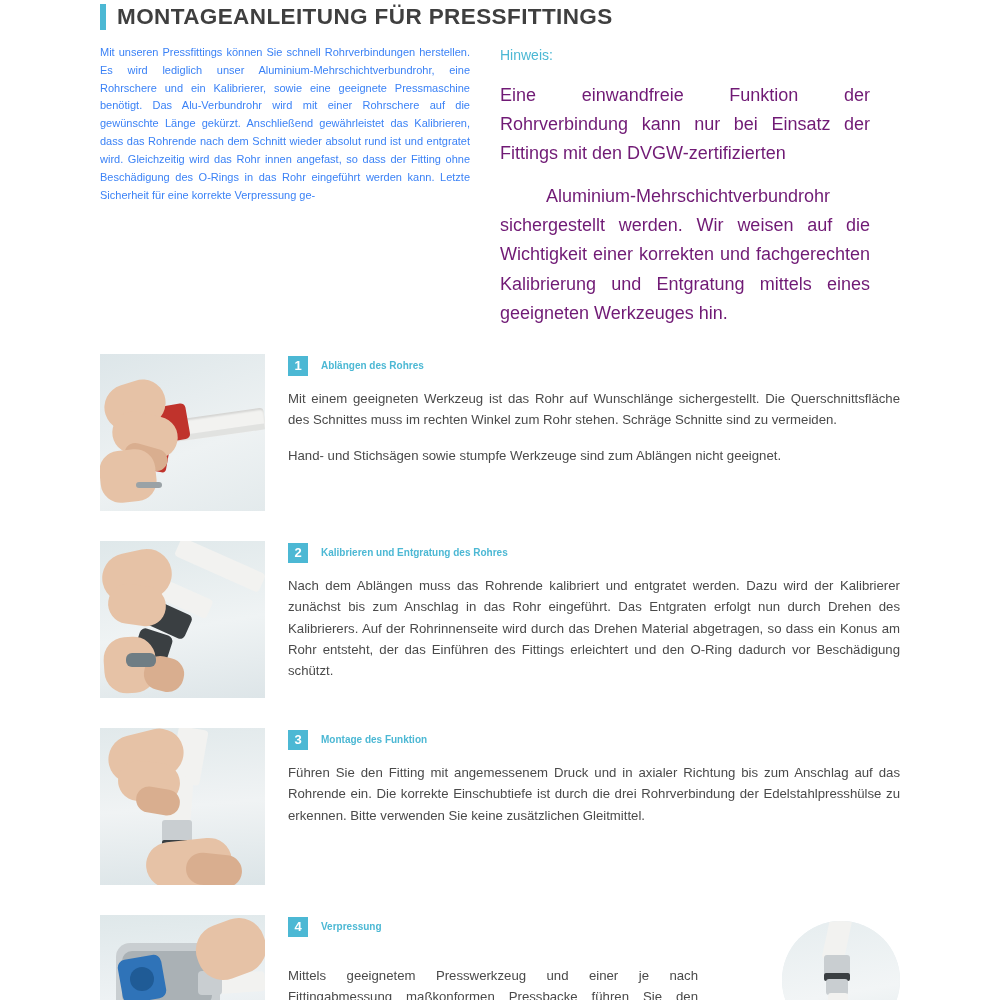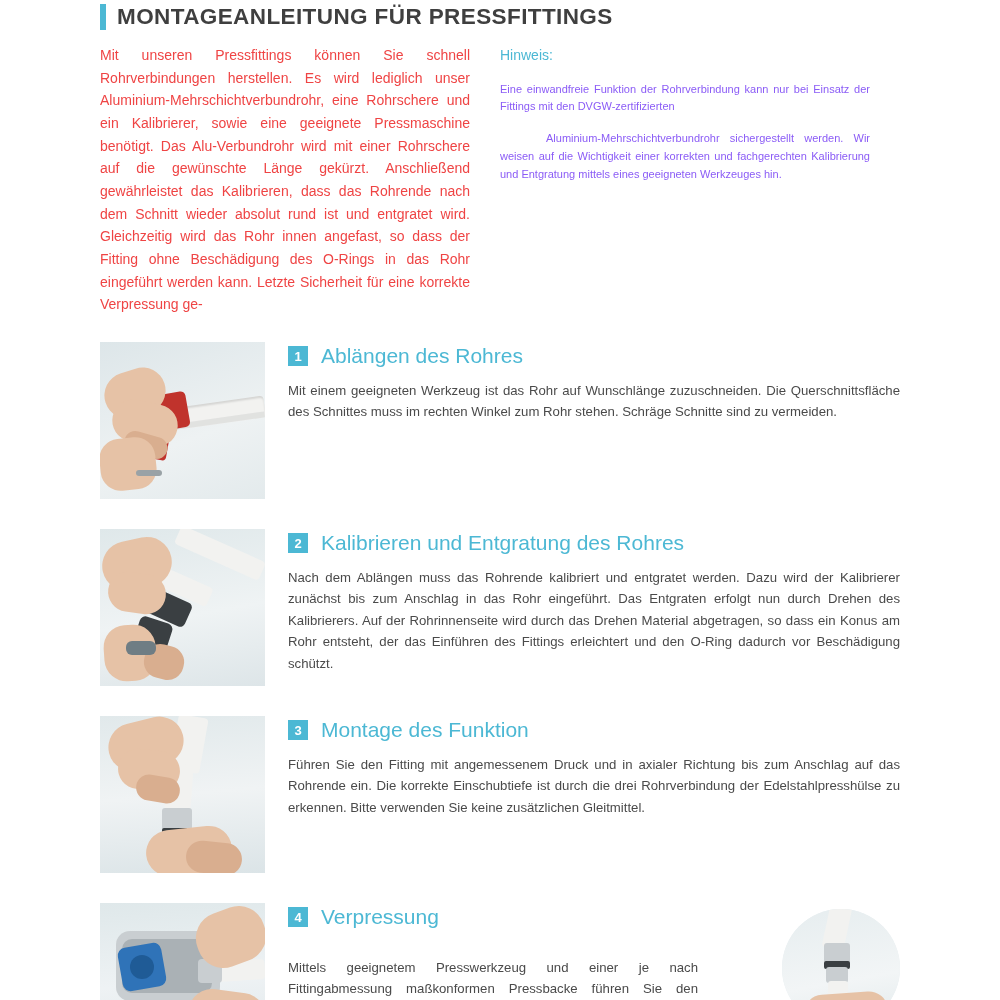--- a/index.html
+++ b/index.html
@@ -50,38 +50,38 @@
     display: flex;
     gap: 30px;
     margin-bottom: 8px;
   }
   .intro-col {
     width: 370px;
     flex: 0 0 auto;
   }
   .just {
     text-align: justify;
-    font-size: 14px;
+    font-size: 11px;
     line-height: 1.62;
-    color: #ef4444;
+    color: #3b82f6;
   }
   .intro-col p {
     margin: 0 0 14px 0;
   }
   .hinweis-title {
     color: #4cb8d4;
     font-size: 14px;
     line-height: 1.62;
     margin: 0 0 2px 0;
   }
   .hinweis-body {
     text-align: justify;
-    font-size: 11px;
+    font-size: 18px;
     line-height: 1.62;
-    color: #8b5cf6;
+    color: #701a75;
     margin: 0;
   }
   .indent {
     display: inline-block;
     width: 46px;
   }
 
   
   .steps {
     margin-top: 12px;
@@ -117,22 +117,22 @@
     font-size: 13px;
     font-weight: bold;
     display: flex;
     align-items: center;
     justify-content: center;
     margin-right: 13px;
     flex: 0 0 auto;
   }
   .step-title {
     color: #4cb8d4;
-    font-size: 21px;
-    font-weight: normal;
+    font-size: 10px;
+    font-weight: bold;
   }
   .step-body p {
     margin: 0 0 14px 0;
     font-size: 13.2px;
     line-height: 1.62;
     text-align: justify;
     color: #4a4a4a;
   }
   .step-body p:last-child {
     margin-bottom: 0;
@@ -208,21 +208,22 @@
         <div class="ph skin" style="left:12px;top:60px;width:66px;height:42px;border-radius:22px;transform:rotate(12deg);"></div>
         <div class="ph skin2" style="left:24px;top:92px;width:44px;height:22px;border-radius:14px;transform:rotate(16deg);"></div>
         <div class="ph skin" style="left:0px;top:96px;width:56px;height:52px;border-radius:20px;transform:rotate(-6deg);"></div>
         <div class="ph grey" style="left:36px;top:128px;width:26px;height:6px;border-radius:3px;"></div>
       </div>
       <div class="step-body">
         <div class="step-head">
           <div class="step-num">1</div>
           <div class="step-title">Ablängen des Rohres</div>
         </div>
-        <p>Mit einem geeigneten Werkzeug ist das Rohr auf Wunschlänge zuzuschneiden. Die Querschnittsfläche des Schnittes muss im rechten Winkel zum Rohr stehen. Schräge Schnitte sind zu vermeiden.</p>
+        <p>Mit einem geeigneten Werkzeug ist das Rohr auf Wunschlänge sichergestellt. Die Querschnittsfläche des Schnittes muss im rechten Winkel zum Rohr stehen. Schräge Schnitte sind zu vermeiden.</p>
+        <p>Hand- und Stichsägen sowie stumpfe Werkzeuge sind zum Ablängen nicht geeignet.</p>
       </div>
     </div>
 
     <div class="step">
       <div class="thumb">
         <div class="ph" style="left:0;top:0;width:165px;height:157px;background:linear-gradient(170deg,#dfe8ea 0%,#eff3f4 55%,#dde5e8 100%);"></div>
         <div class="ph pipe" style="left:74px;top:14px;width:92px;height:20px;border-radius:4px;transform:rotate(24deg);"></div>
         <div class="ph pipe" style="left:58px;top:48px;width:54px;height:20px;border-radius:4px;transform:rotate(24deg);"></div>
         <div class="ph dark" style="left:48px;top:66px;width:42px;height:26px;border-radius:5px;transform:rotate(24deg);"></div>
         <div class="ph dark" style="left:34px;top:90px;width:34px;height:44px;border-radius:6px;transform:rotate(18deg);"></div>

